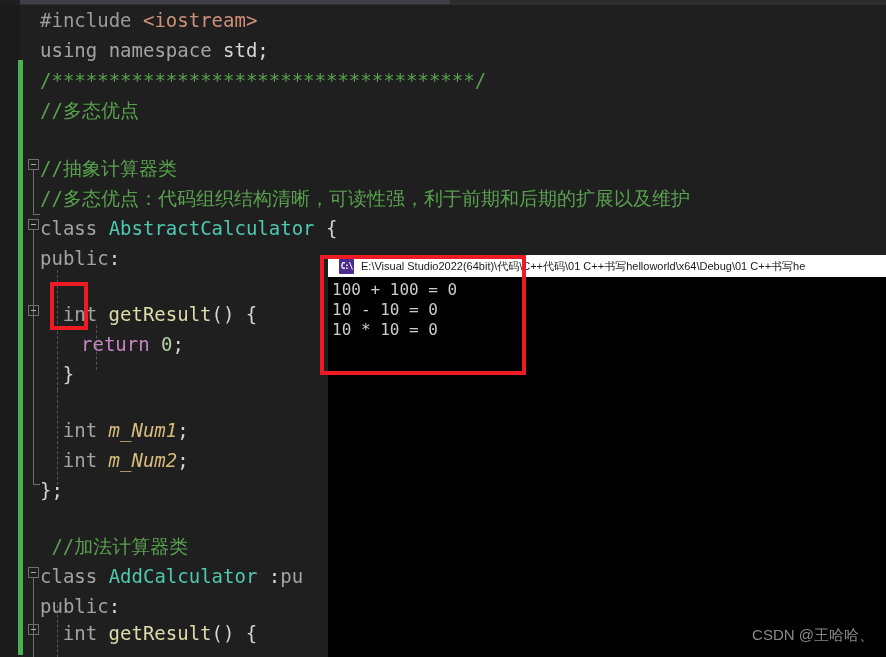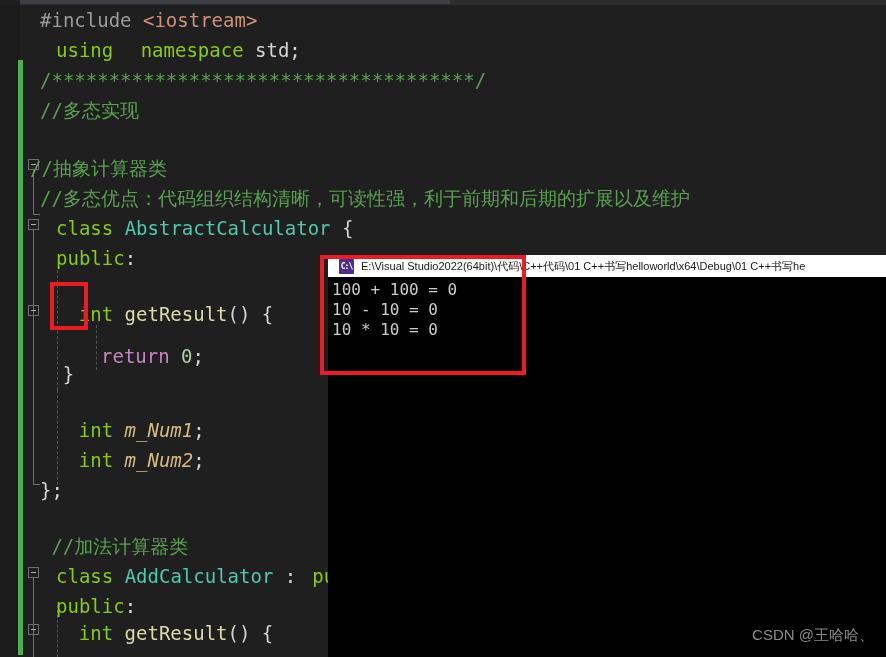--- a/index.html
+++ b/index.html
@@ -70,21 +70,21 @@
     font-size: 19px;
     letter-spacing: 0px;
   }
   .code-text {
     position: absolute;
     left: 40px;
     white-space: pre;
   }
 
   
-  .kw   { color: #84cc16; margin-left: 16px; }
+  .kw   { color: #a3a3a3; }
   .type { color: #4ec9b0; }
   .fn   { color: #dcdcaa; }
   .ctl  { color: #c586c0; }
   .num  { color: #b5cea8; }
   .cmt  { color: #59a14f; }
   .pp   { color: #9b9b9b; }
   .str  { color: #ce9178; }
   .fld  { color: #d7ba7d; font-style: italic; }
   .plain{ color: #d4d4d4; text-align: center; }
   .punc { color: #d4d4d4; }
@@ -249,29 +249,29 @@
 
     <div class="iguide" style="left:57px; top:265px; height:120px;"></div>
     <div class="iguide" style="left:57px; top:385px; height:100px;"></div>
     <div class="iguide" style="left:57px; top:600px; height:57px;"></div>
     <div class="iguide" style="left:96px; top:320px; height:45px;"></div>
 
     <div id="code-lines">
         <div class="line" style="top: 0px;"><span class="code-text" style="left: 40px;"><span class="pp">#include </span><span class="str">&lt;iostream&gt;</span></span></div>
         <div class="line" style="top: 30px;"><span class="code-text" style="left: 40px;"><span class="kw">using </span><span class="kw">namespace </span><span class="plain">std</span><span class="punc">;</span></span></div>
         <div class="line" style="top: 60px;"><span class="code-text" style="left: 40px;"><span class="cmt">/*************************************/</span></span></div>
-        <div class="line" style="top: 90px;"><span class="code-text" style="left: 40px;"><span class="cmt">//多态实现</span></span></div>
+        <div class="line" style="top: 90px;"><span class="code-text" style="left: 40px;"><span class="cmt">//多态优点</span></span></div>
         <div class="line" style="top: 120px;"><span class="code-text" style="left: 40px;"><span class="plain"></span></span></div>
-        <div class="line" style="top: 148px;"><span class="code-text" style="left: 30px;"><span class="cmt">//抽象计算器类</span></span></div>
+        <div class="line" style="top: 148px;"><span class="code-text" style="left: 40px;"><span class="cmt">//抽象计算器类</span></span></div>
         <div class="line" style="top: 178px;"><span class="code-text" style="left: 40px;"><span class="cmt">//多态优点：代码组织结构清晰，可读性强，利于前期和后期的扩展以及维护</span></span></div>
         <div class="line" style="top: 208px;"><span class="code-text" style="left: 40px;"><span class="kw">class </span><span class="type">AbstractCalculator </span><span class="punc">{</span></span></div>
         <div class="line" style="top: 238px;"><span class="code-text" style="left: 40px;"><span class="kw">public</span><span class="punc">:</span></span></div>
         <div class="line" style="top: 268px;"><span class="code-text" style="left: 40px;"><span class="plain"></span></span></div>
         <div class="line" style="top: 294px;"><span class="code-text" style="left: 62.84px;"><span class="kw">int </span><span class="fn">getResult</span><span class="punc">() {</span></span></div>
-        <div class="line" style="top: 324px;"><span class="code-text" style="left: 101px; margin-top: 12px;"><span class="ctl">return </span><span class="num">0</span><span class="punc">;</span></span></div>
+        <div class="line" style="top: 324px;"><span class="code-text" style="left: 81px;"><span class="ctl">return </span><span class="num">0</span><span class="punc">;</span></span></div>
         <div class="line" style="top: 354px;"><span class="code-text" style="left: 62.84px;"><span class="punc">}</span></span></div>
         <div class="line" style="top: 384px;"><span class="code-text" style="left: 40px;"><span class="plain"></span></span></div>
         <div class="line" style="top: 410px;"><span class="code-text" style="left: 62.84px;"><span class="kw">int </span><span class="fld">m_Num1</span><span class="punc">;</span></span></div>
         <div class="line" style="top: 440px;"><span class="code-text" style="left: 62.84px;"><span class="kw">int </span><span class="fld">m_Num2</span><span class="punc">;</span></span></div>
         <div class="line" style="top: 470px;"><span class="code-text" style="left: 40px;"><span class="punc">};</span></span></div>
         <div class="line" style="top: 500px;"><span class="code-text" style="left: 40px;"><span class="plain"></span></span></div>
         <div class="line" style="top: 526px;"><span class="code-text" style="left: 51.42px;"><span class="cmt">//加法计算器类</span></span></div>
         <div class="line" style="top: 556px;"><span class="code-text" style="left: 40px;"><span class="kw">class </span><span class="type">AddCalculator </span><span class="punc">:</span><span class="kw">pu</span></span></div>
         <div class="line" style="top: 586px;"><span class="code-text" style="left: 40px;"><span class="kw">public</span><span class="punc">:</span></span></div>
         <div class="line" style="top: 613px;"><span class="code-text" style="left: 62.84px;"><span class="kw">int </span><span class="fn">getResult</span><span class="punc">() {</span></span></div>

